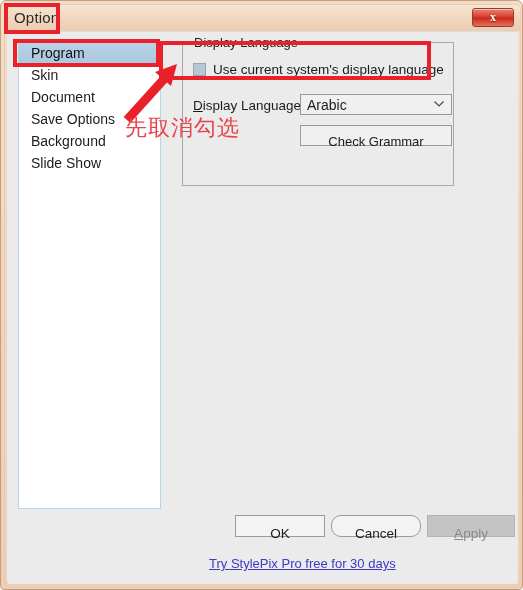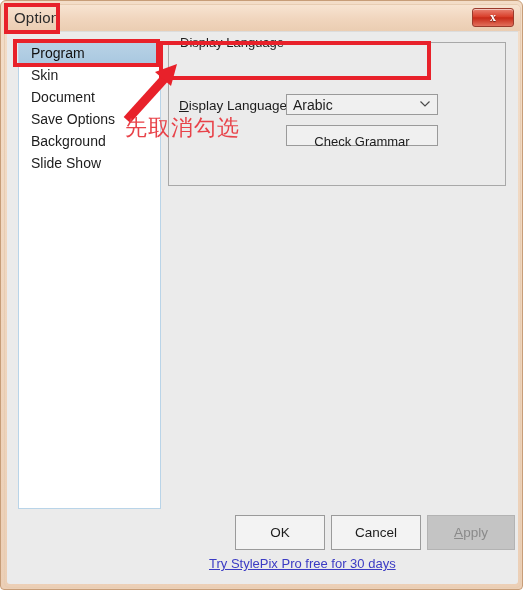--- a/index.html
+++ b/index.html
@@ -124,23 +124,23 @@
     cursor: default;
   }
   .sidebar-item.selected {
     background: linear-gradient(to bottom, #b9d2e6 0%, #a9c8e0 100%);
     color: #111111;
   }
 
   
   .groupbox {
     position: absolute;
-    left: 161px;
+    left: 175px;
     top: 10px;
-    width: 338px;
+    width: 272px;
     height: 144px;
     box-sizing: border-box;
     border: 1px solid #a8a8a8;
     background: transparent;
   }
   .groupbox-title {
     position: absolute;
     left: 8px;
     top: -8px;
     background: #ebebeb;
@@ -231,32 +231,32 @@
     position: absolute;
     left: 228px;
     top: 483px;
     width: 280px;
     height: 26px;
   }
   .dlg-btn {
     position: absolute;
     top: 0;
     width: 90px;
-    height: 35px;
+    height: 20px;
     box-sizing: border-box;
     border: 1px solid #9a9a9a;
     background: #f3f3f3;
     font-size: 13.5px;
     font-family: "Liberation Sans", sans-serif;
     color: #1c1c1c;
     cursor: pointer;
-    padding: 3px;
+    padding: 10px;
   }
   .dlg-btn.ok     { left: 0px; }
-  .dlg-btn.cancel { left: 96px; }
+  .dlg-btn.cancel { left: 96px; border-radius: 10px; }
   .dlg-btn.apply  {
     left: 192px;
     width: 88px;
     background: #c4c4c4;
     border-color: #b3b3b3;
     color: #8a8a8a;
     cursor: default;
   }
 
   .trial-link {
@@ -323,20 +323,24 @@
         <div class="sidebar-item">Skin</div>
         <div class="sidebar-item">Document</div>
         <div class="sidebar-item">Save Options</div>
         <div class="sidebar-item">Background</div>
         <div class="sidebar-item">Slide Show</div>
       </div>
 
       <div class="groupbox">
         <div class="groupbox-title">Display Language</div>
 
+        <div class="checkbox-row">
+          <span class="checkbox"></span>
+          <span class="checkbox-label">Use current system's display language</span>
+        </div>
 
         <div class="field-label"><span class="accel">D</span><span>isplay Language:</span></div>
 
         <div class="combo">
           <span class="combo-value">Arabic</span>
           <svg class="combo-arrow" viewBox="0 0 10 6">
             <path d="M0.5 0.5 L5 5 L9.5 0.5" fill="none" stroke="#4a4a4a" stroke-width="1.2"></path>
           </svg>
         </div>
 

